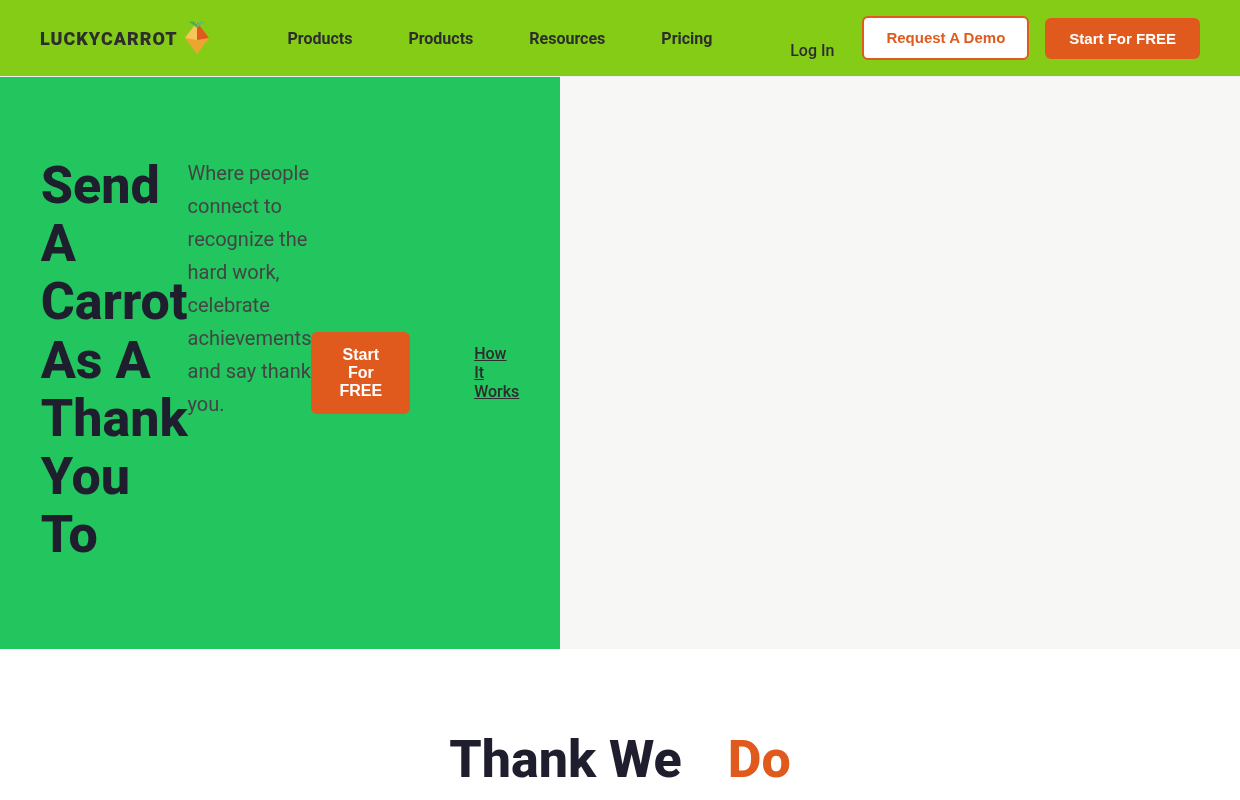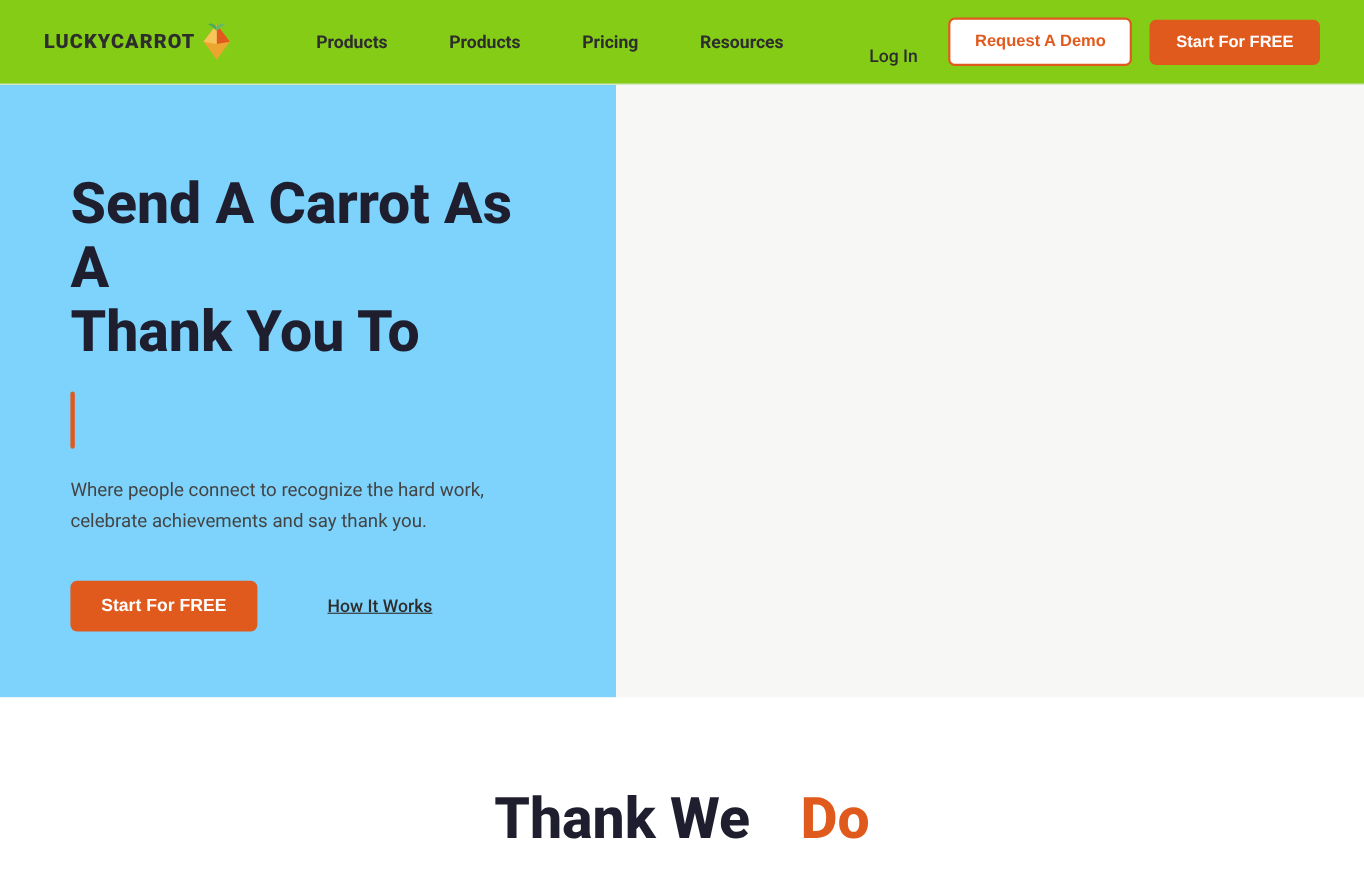--- a/index.html
+++ b/index.html
@@ -112,25 +112,24 @@
       padding: 12px 24px;
       font-size: 15px;
       font-weight: 600;
       border-radius: 6px;
       cursor: pointer;
       white-space: nowrap;
     }
 
     
     .hero {
-      background: #7dd3fc;
+      background: #22c55e;
       min-height: 520px;
       padding: 80px 64px 60px 64px;
       display: flex;
-      flex-direction: column;
       justify-content: center;
       max-width: 560px;
     }
 
     .hero-title {
       font-size: 52px;
       font-weight: 800;
       color: #1e1e2e;
       line-height: 1.12;
       margin-bottom: 24px;
@@ -138,21 +137,21 @@
 
     .hero-divider {
       width: 4px;
       height: 52px;
       background: #e05a1e;
       margin: 0 0 24px 0;
       border-radius: 2px;
     }
 
     .hero-desc {
-      font-size: 17px;
+      font-size: 20px;
       color: #444444;
       line-height: 1.65;
       margin-bottom: 40px;
       max-width: 460px;
     }
 
     .hero-actions {
       display: flex;
       align-items: center;
       gap: 28px;
@@ -211,22 +210,22 @@
       <polygon points="14,2 2,18 14,20" fill="#f7c55a"></polygon>
 
       <path d="M14 4 Q10 0 6 2 Q10 4 14 8 Q14 4 14 4Z" fill="#4caf50"></path>
       <path d="M14 4 Q18 0 22 2 Q18 4 14 8 Q14 4 14 4Z" fill="#66bb6a"></path>
     </svg>
   </a>
 
   <div class="nav-links">
     <a class="nav-link">Products</a>
     <a class="nav-link">Products</a>
+    <a class="nav-link">Resources</a>
     <a class="nav-link">Pricing</a>
-    <a class="nav-link">Resources</a>
   </div>
 
   <div class="nav-actions">
     <a class="nav-login">Log In</a>
     <button class="btn-demo">Request A Demo</button>
     <button class="btn-start-nav">Start For FREE</button>
   </div>
 </nav>
 
 <section>

